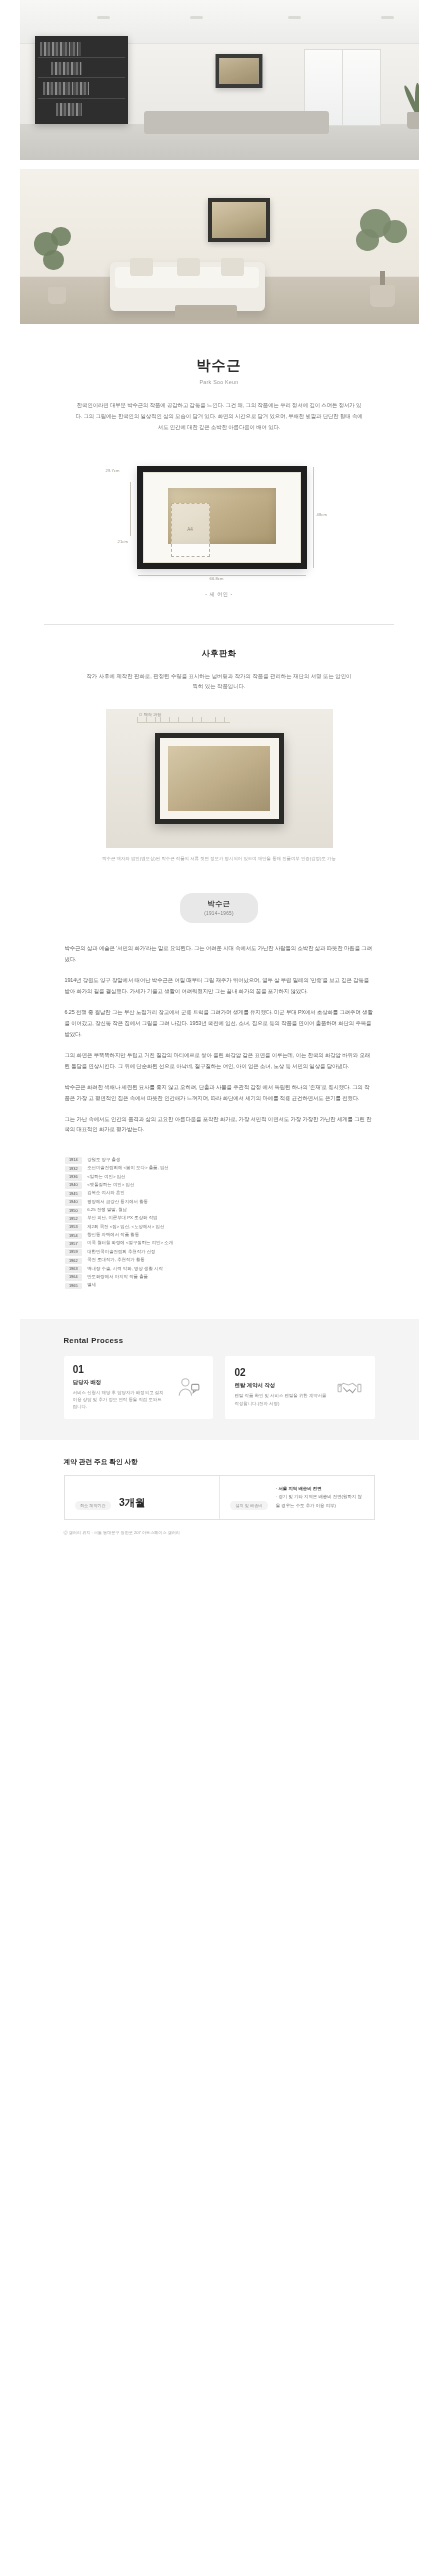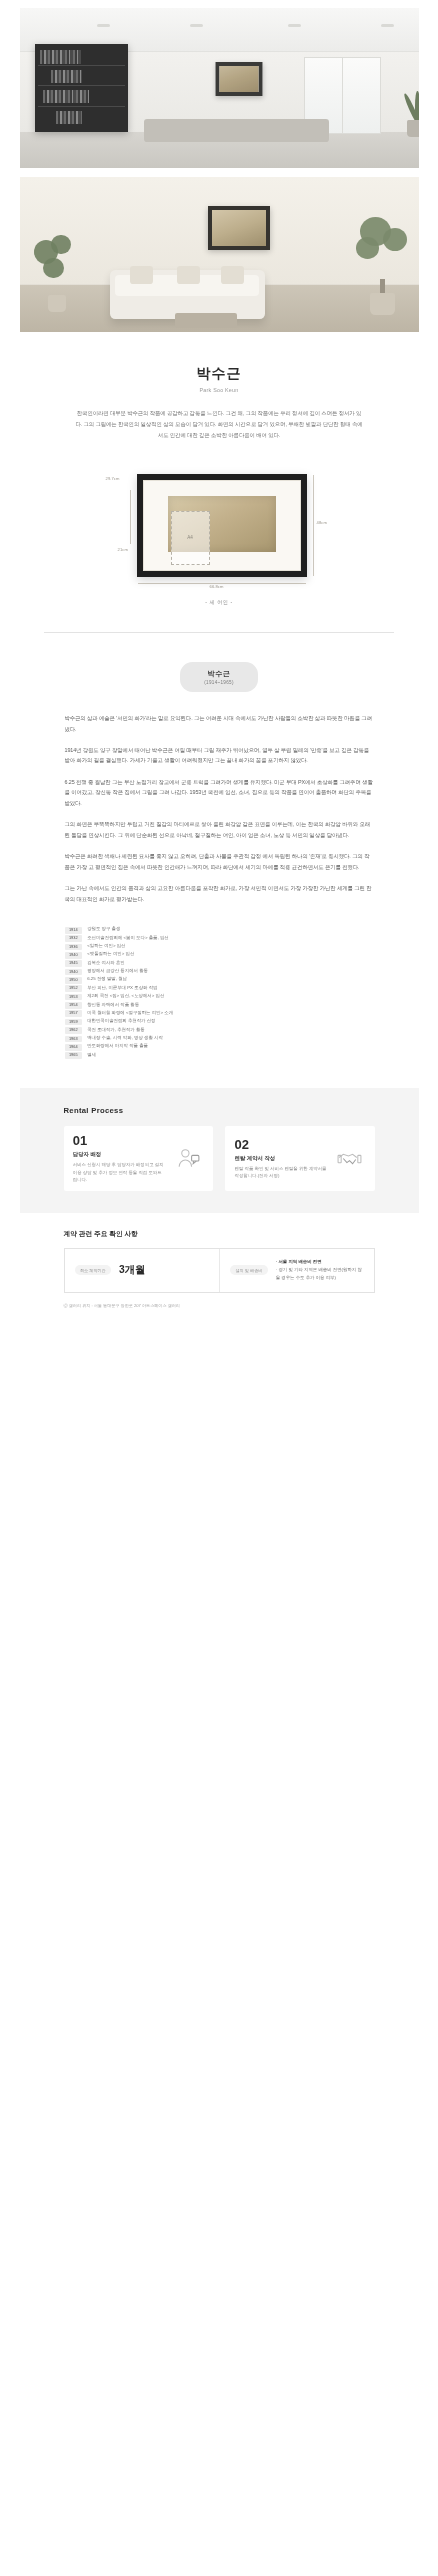--- a/index.html
+++ b/index.html
@@ -5,21 +5,21 @@
 <style>
   * { box-sizing: border-box; }
   html, body {
     margin: 0; padding: 0;
     background: #ffffff;
     font-family: "Liberation Sans", sans-serif;
     color: #333;
   }
   .page {
     width: 399px;
-    margin: 8px auto;
+    margin: 0 auto;
     background: #fff;
     overflow: hidden;
   }
 
   
   .hero {
     position: relative;
     width: 438px;
     height: 160px;
     overflow: hidden;
@@ -347,21 +347,21 @@
   }
   .rental-card {
     background:#fff;
     border-radius:2.1px;
     padding: 8.2px 9.3px;
     display:flex; align-items:center; gap:7.2px;
     min-height: 47px;
   }
   .rc-left { flex:1 1 auto; }
   .rc-num {
-    font-size: 13px; font-weight:700; color:#2d2d2d; line-height:1;
+    font-size: 10px; font-weight:700; color:#2d2d2d; line-height:1;
   }
   .rc-head {
     font-size: 5.4px; font-weight:700; color:#333; margin-top:4.1px;
   }
   .rc-desc {
     font-size: 4.4px; color:#8b8b8b; margin-top:3.1px; line-height:1.65;
   }
   .rc-icon {
     flex:0 0 31px; height:29px;
     display:flex; align-items:center; justify-content:center;
@@ -374,21 +374,21 @@
     font-size: 6.7px; font-weight:700; color:#2d2d2d; margin-bottom:8.2px;
   }
   .contract-box {
     display:flex;
     border:0.5px solid #e2e2e2;
     background:#fff;
   }
   .cb-cell {
     flex:1 1 50%;
     padding: 9.3px 10.3px;
-    display:flex; align-items:center; gap:8.2px;
+    display:flex; align-items:flex-end; gap:8.2px;
   }
   .cb-cell + .cb-cell { border-left:0.5px solid #e9e9e9; }
   .cb-label {
     flex:0 0 auto;
     font-size:4.1px; color:#8d8d8d;
     background:#f3f3f3; border-radius:5.2px;
     padding:2.1px 5.2px;
   }
   .cb-big { font-size: 10.3px; font-weight:700; color:#2a2a2a; }
   .cb-list { font-size:4.4px; color:#6f6f6f; line-height:1.85; }
@@ -490,20 +490,34 @@
           <div class="fd-a4">A4</div>
         </div>
       </div>
     </div>
 
     <div class="diagram-caption">- 세 여인 -</div>
   </div>
 
   <div class="hr"></div>
 
+  <div class="section">
+    <div class="sec2-title">사후판화</div>
+    <div class="sec2-desc">작가 사후에 제작한 판화로, 판정된 수량을 표시하는 넘버링과 작가의 작품을 관리하는 재단의 서명 또는 압인이 찍혀 있는 작품입니다.</div>
+
+    <div class="photo-block">
+      <div class="tag">ㅁ 제작 과정</div>
+      <div class="ruler"></div>
+      <div class="pframe">
+        <div class="inner"></div>
+      </div>
+    </div>
+    <div class="photo-caption">박수근 액자와 압인(엠보싱)된 박수근 작품의 서류 뒷면 정보가
+명시되어 있으며 재단을 통해 진품여부 인증(감정)도 가능</div>
+  </div>
 
   <div class="badge-wrap">
     <div class="badge">
       <span>박수근</span>
       <small>(1914~1965)</small>
     </div>
   </div>
 
   <div class="bio">
     <p>박수근의 삶과 예술은 '서민의 화가'라는 말로 요약된다. 그는 어려운 시대 속에서도 가난한 사람들의 소박한 삶과 따뜻한 마음을 그려냈다.</p>

